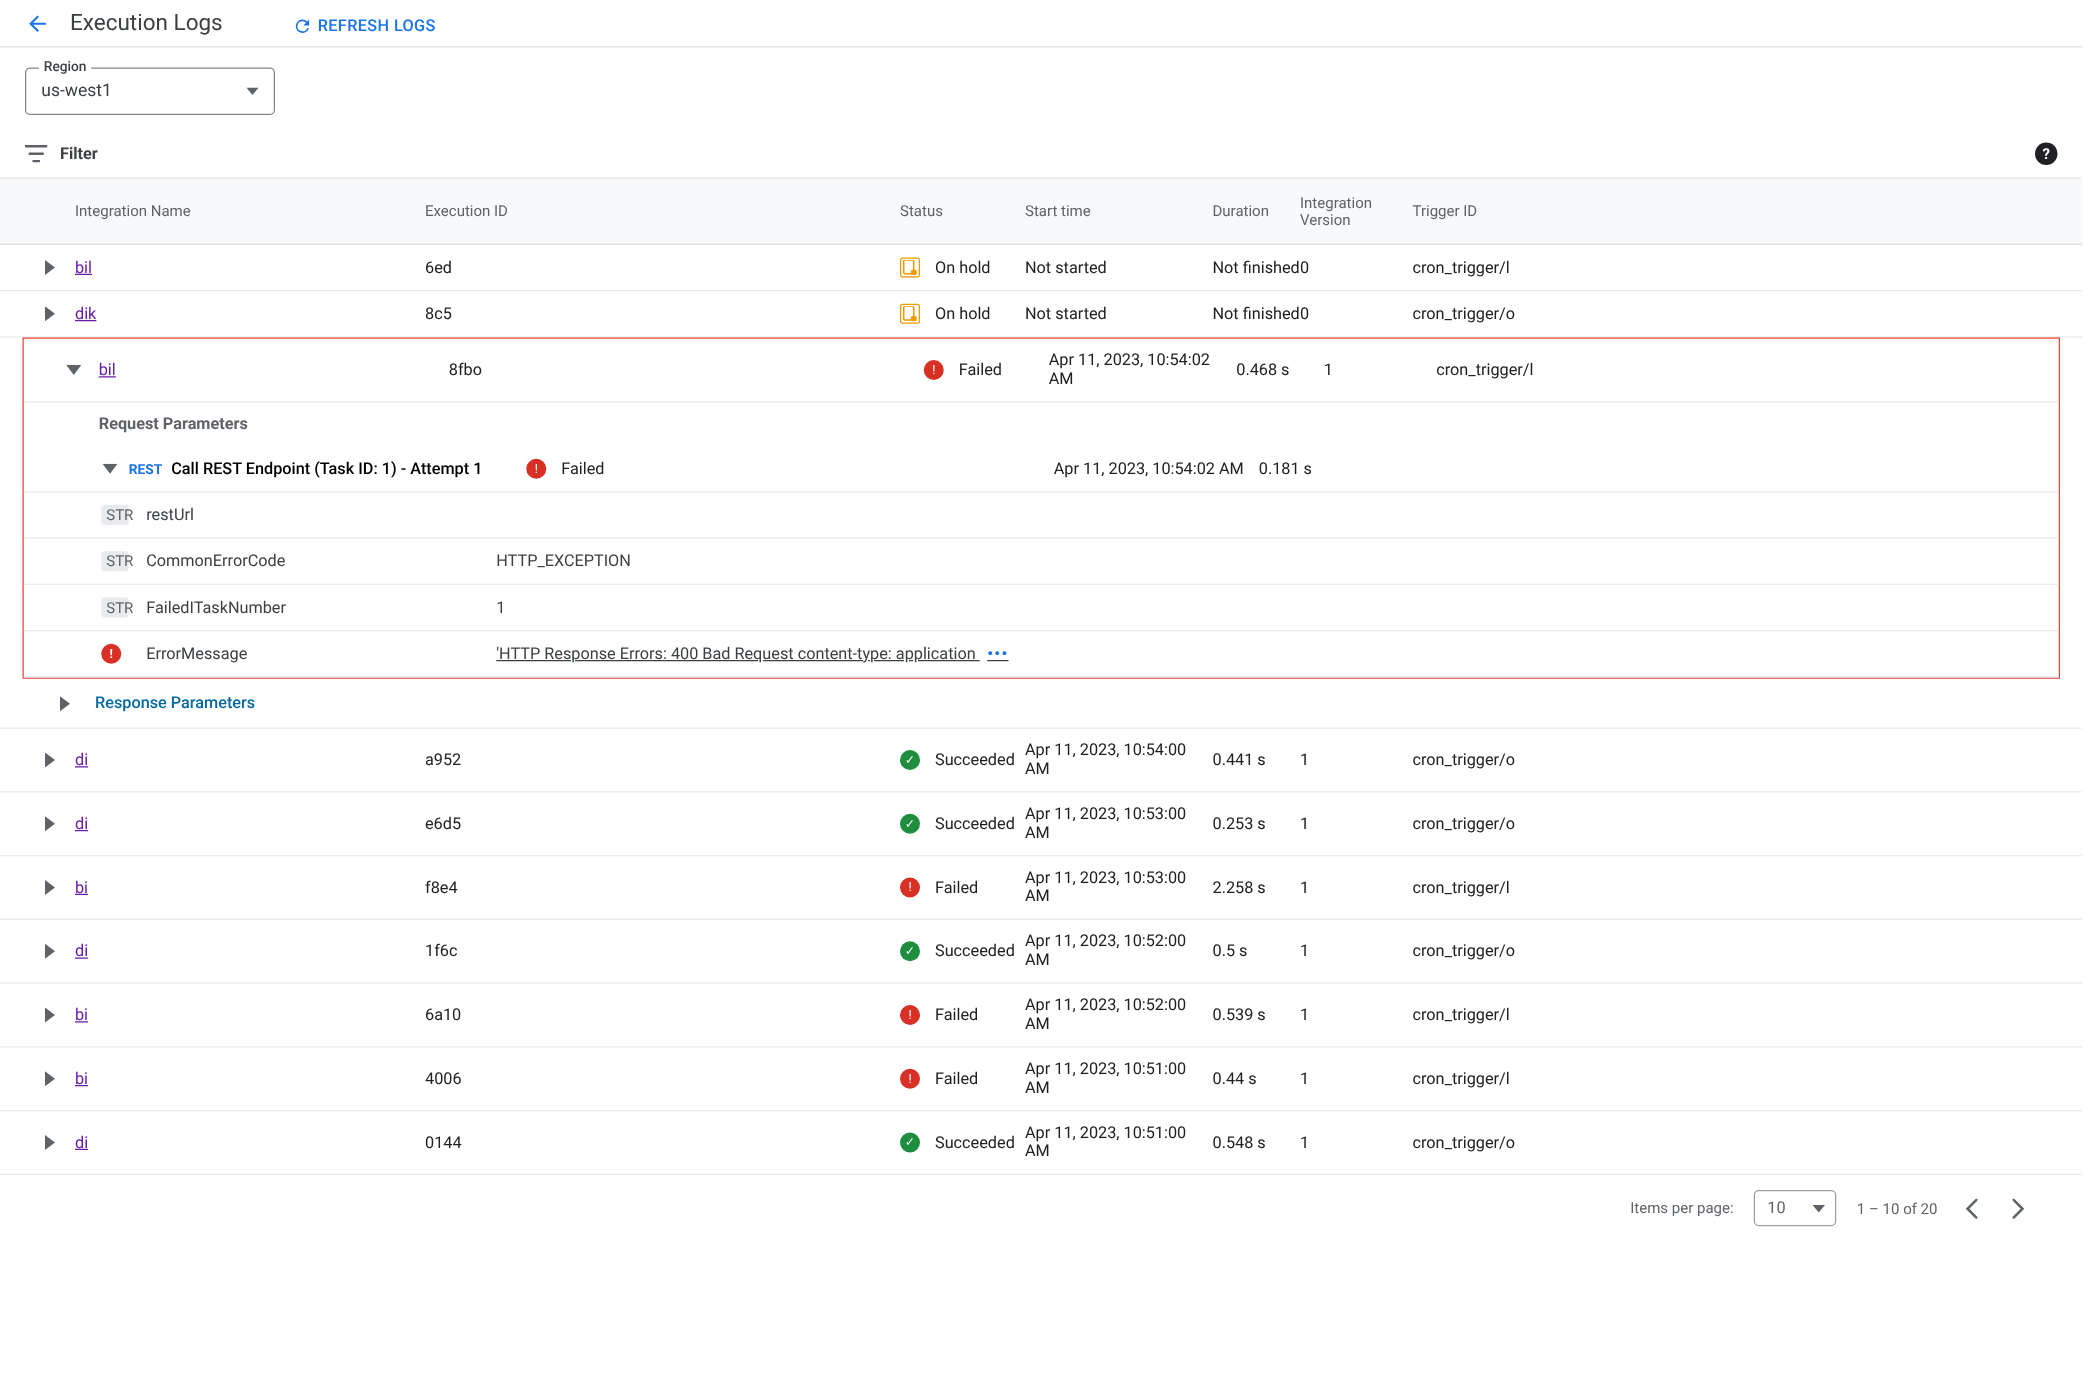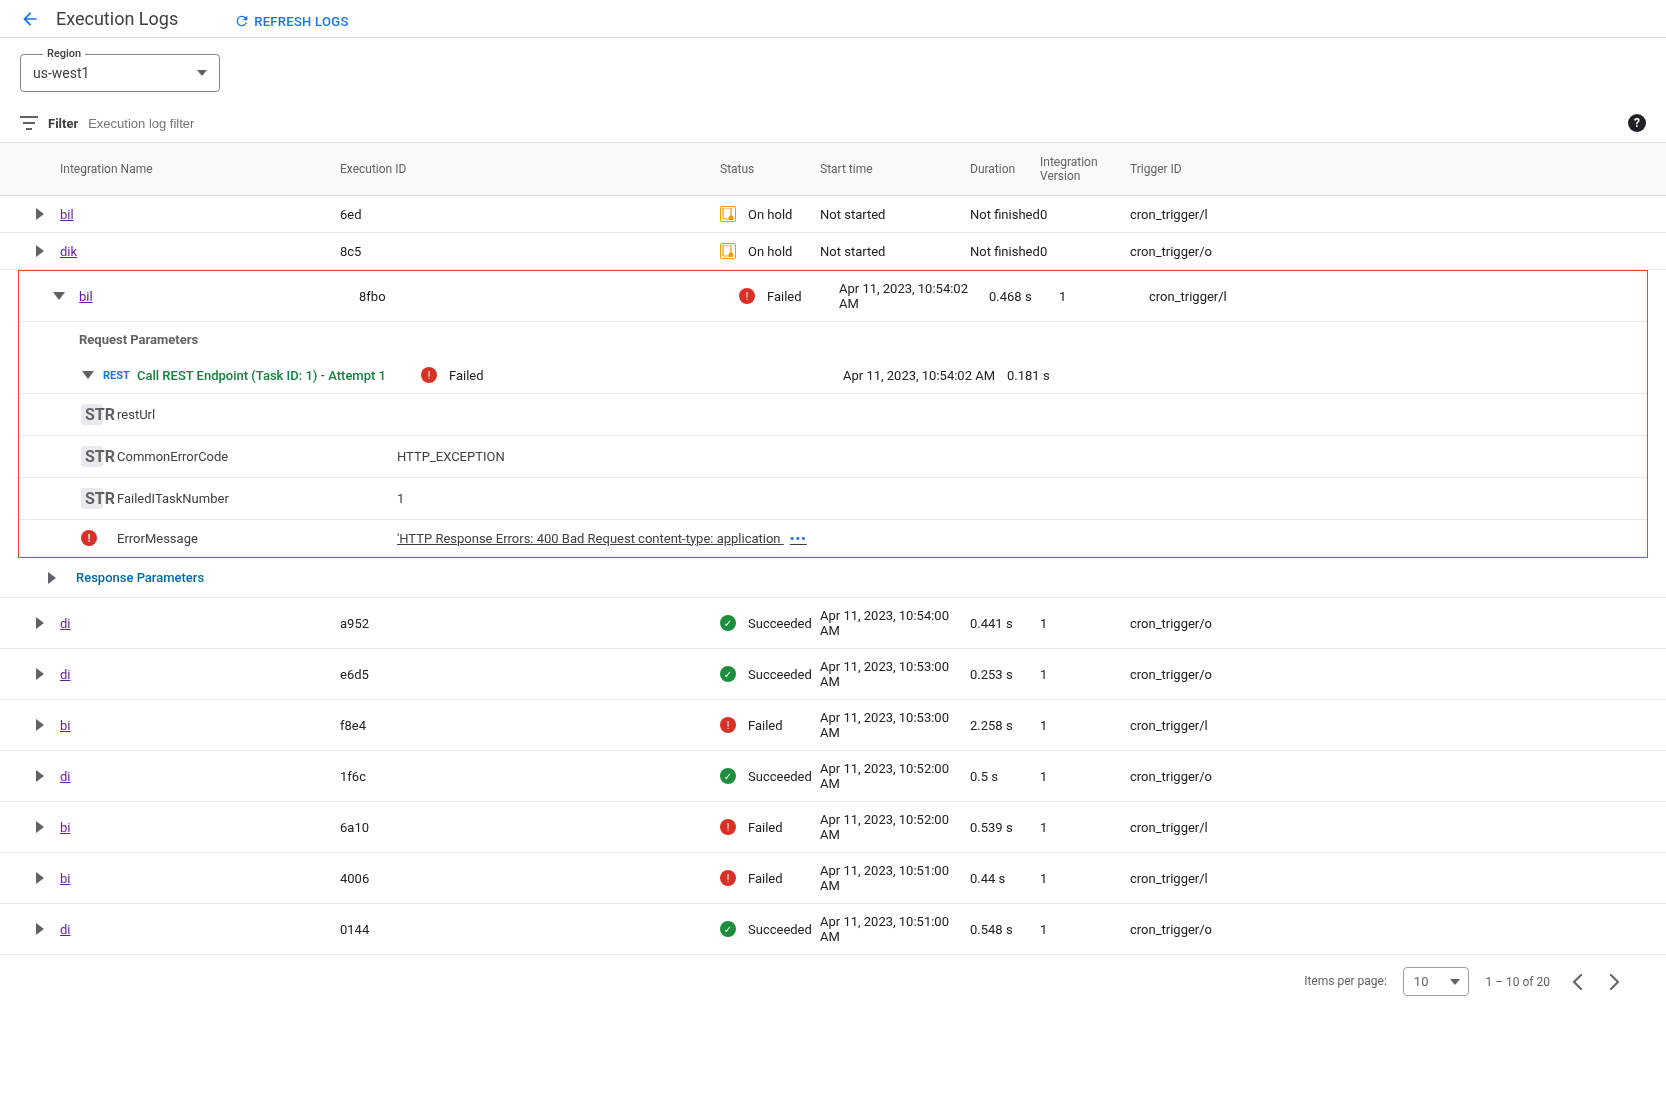--- a/index.html
+++ b/index.html
@@ -3,44 +3,44 @@
 <meta charset="utf-8">
 <style>
 * { box-sizing: border-box; margin: 0; padding: 0; }
 body { font-family: Roboto, Arial, sans-serif; font-size: 13px; color: #202124; background: #fff; }
 .header { display: flex; align-items: flex-end; padding: 8px 20px; border-bottom: 1px solid #e0e0e0; gap: 16px; }
 .back-arrow { color: #1a73e8; cursor: pointer; font-size: 20px; }
 .header-title { font-size: 18px; font-weight: 400; color: #3c4043; }
 .refresh-btn { color: #1a73e8; font-size: 13px; font-weight: 500; letter-spacing: 0.3px; cursor: pointer; margin-left: 40px; display: flex; align-items: center; gap: 4px; }
 .region-bar { padding: 16px 20px 12px 20px; }
 .region-select { position: relative; display: inline-block; border: 1px solid #80868b; border-radius: 4px; padding: 10px 44px 10px 12px; min-width: 200px; cursor: pointer; }
-.region-label { position: absolute; top: -8px; left: 22px; background: #fff; padding: 0 4px; font-size: 11px; color: #3c4043; font-weight: 500; }
+.region-label { position: absolute; top: -8px; left: 10px; background: #fff; padding: 0 4px; font-size: 11px; color: #3c4043; font-weight: 500; }
 .region-value { font-size: 14px; color: #3c4043; }
 .region-caret { position: absolute; right: 12px; top: 50%; transform: translateY(-50%); }
 .filter-bar { display: flex; align-items: center; padding: 10px 20px; border-bottom: 1px solid #e0e0e0; gap: 10px; }
 .filter-icon { font-size: 16px; color: #5f6368; }
 .filter-label { font-weight: 700; font-size: 13px; color: #3c4043; }
 .filter-input { border: none; outline: none; font-size: 13px; color: #5f6368; flex: 1; }
 .help-icon { width: 18px; height: 18px; border-radius: 50%; background: #202124; color: #fff; display: flex; align-items: center; justify-content: center; font-size: 12px; font-weight: 700; margin-left: auto; }
 .thead { display: grid; grid-template-columns: 40px 280px 380px 100px 150px 70px 90px 190px; align-items: center; padding: 12px 20px; background: #f8f9fa; color: #5f6368; font-size: 12px; border-bottom: 1px solid #e0e0e0; }
 .row { display: grid; grid-template-columns: 40px 280px 380px 100px 150px 70px 90px 190px; align-items: center; padding: 10px 20px; border-bottom: 1px solid #e8eaed; font-size: 13px; }
 .expand-icon { cursor: pointer; color: #5f6368; display:flex; align-items:center; justify-content:center; }
 .link { color: #681da8; text-decoration: underline; cursor: pointer; }
 .status { display: flex; align-items: center; gap: 12px; }
 .status-icon { width: 16px; height: 16px; border-radius: 50%; display: inline-flex; align-items: center; justify-content: center; font-size: 10px; color: #fff; }
 .status-icon.onhold { background: #fff; border: 1.5px solid #f29900; color: #f29900; border-radius: 2px; }
 .status-icon.failed { background: #d93025; }
 .status-icon.success { background: #1e8e3e; }
 .highlight-box { border: 1.5px solid #ea4335; margin: 0 18px; }
 .section-header { padding: 10px 20px 10px 60px; font-size: 13px; font-weight: 700; color: #5f6368; }
 .task-row { display: grid; grid-template-columns: 22px 30px 280px 418px 160px 110px; gap: 4px; align-items: center; padding: 10px 20px 10px 58px; border-bottom: 1px solid #e8eaed; }
-.task-label { color: #15803d; font-weight:500; }
+.task-label { color: #000000; font-weight:500; }
 .rest-badge { color:#1a73e8; font-size:11px; font-weight:700; }
 .param-row { display: grid; grid-template-columns: 26px 270px auto; align-items: center; padding: 10px 20px 10px 62px; border-bottom: 1px solid #e8eaed; gap: 10px; }
-.str-badge { background: #e8eaed; color: #5f6368; font-size: 16px; font-weight: 700; padding: 1px 4px; border-radius: 3px; width:22px; text-align:center; }
+.str-badge { background: #e8eaed; color: #5f6368; font-size: 12px; font-weight: 400; padding: 1px 4px; border-radius: 3px; width:22px; text-align:center; }
 .err-badge { background: #d93025; width:16px; height:16px; border-radius:50%; color:#fff; display:inline-flex; align-items:center; justify-content:center; font-size:10px; font-weight:700; }
 .param-name { color: #3c4043; }
 .param-value { color: #3c4043; }
 .param-value.link-underline { text-decoration: underline; }
 .more-dots { color: #1a73e8; font-weight: 700; letter-spacing: 1px; margin-left: 6px; cursor:pointer; }
 .resp-header { display:flex; align-items:center; gap: 20px; padding: 12px 20px 12px 48px; color:#0369a1; font-weight:500; border-bottom:1px solid #e8eaed; }
 .footer { display: flex; justify-content: flex-end; align-items: center; gap: 16px; padding: 12px 40px; color: #5f6368; font-size: 12px; }
 .page-select { border: 1px solid #9aa0a6; border-radius:4px; padding: 6px 40px 6px 10px; font-size:13px; position:relative; cursor:pointer; }
 .page-arrow { cursor: pointer; color: #5f6368; font-size: 18px; padding: 0 6px; }
 svg { display:block; }
@@ -77,21 +77,20 @@
 
 <div class="filter-bar">
   <span class="filter-icon">
     <svg width="18" height="14" viewBox="0 0 18 14" fill="#5f6368">
         <rect y="0" width="18" height="2"></rect>
         <rect x="3" y="6" width="12" height="2"></rect>
         <rect x="6" y="12" width="6" height="2"></rect>
       </svg>
   </span>
   <span class="filter-label">Filter</span>
-  <input class="filter-input" placeholder="Execution log filter" style="">
   <span class="help-icon">?</span>
 </div>
 
 <div class="thead">
   <span></span>
   <span>Integration Name</span>
   <span>Execution ID</span>
   <span>Status</span>
   <span>Start time</span>
   <span>Duration</span>

